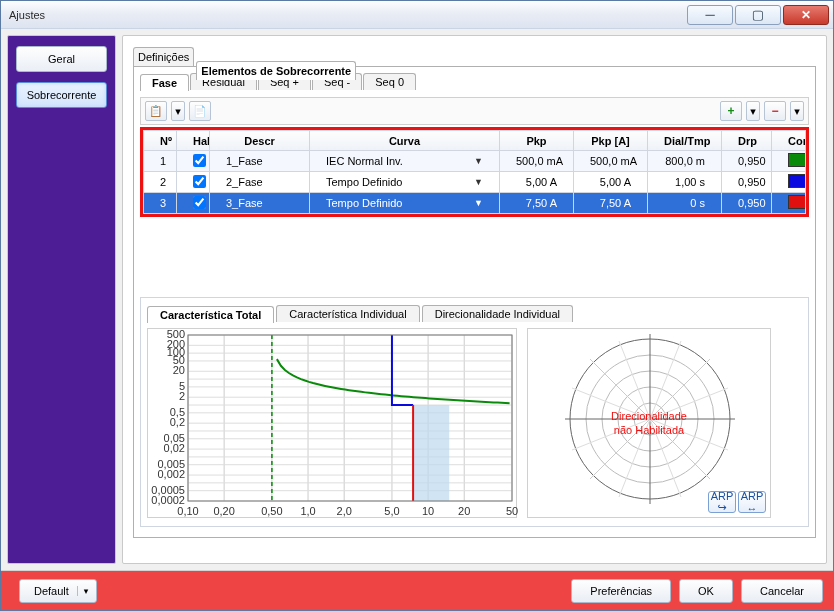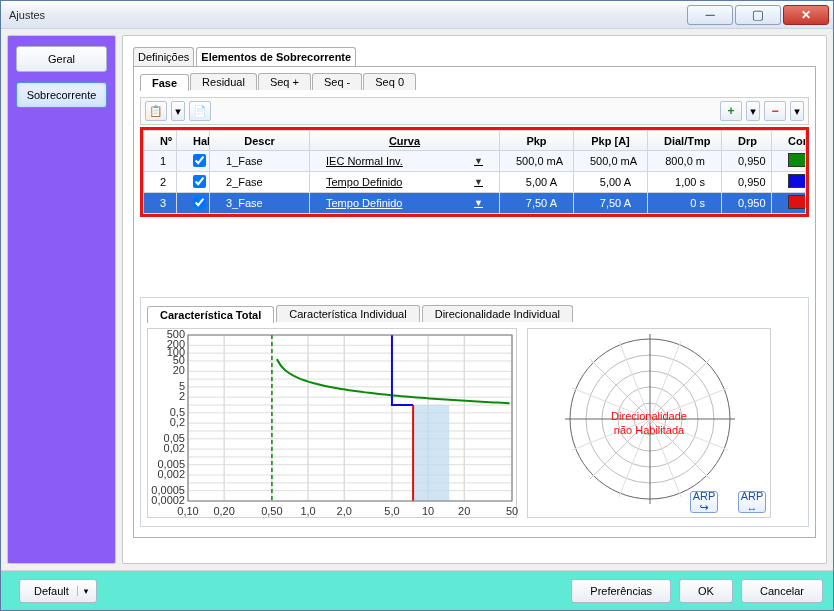--- a/index.html
+++ b/index.html
@@ -3,61 +3,61 @@
 <meta charset="utf-8">
 <style>
   * { box-sizing:border-box; font-family:"Segoe UI",Tahoma,sans-serif; font-size:11px; }
   html,body { margin:0; padding:0; background:#fff; }
   .window { width:834px; height:611px; border:1px solid #5a7aa3; background:#f0f0f0; display:flex; flex-direction:column; }
   .titlebar { height:28px; background:linear-gradient(#fdfdfe,#e9edf5 45%,#dde4f0); display:flex; align-items:center; padding:0 0 0 8px; border-bottom:1px solid #c9d4e4; }
   .titlebar .title { flex:1; color:#2a2a2a; }
   .tb-btn { width:46px; height:20px; margin-left:2px; border:1px solid #8aa0bd; border-radius:3px; background:linear-gradient(#f7fbff,#dce7f5); display:flex; align-items:center; justify-content:center; color:#2c3e50; font-size:13px; }
   .tb-close { width:46px; height:20px; margin-left:2px; margin-right:4px; border-radius:3px; background:linear-gradient(#e67a6f,#c83a2c); border:1px solid #8e2a20; color:#fff; display:flex; align-items:center; justify-content:center; font-weight:bold; font-size:12px; }
   .body { flex:1; display:flex; padding:6px; gap:6px; }
-  .sidebar { width:110px; border:1px solid #c9c9c9; background:#8b5cf6; padding:10px 8px; display:flex; flex-direction:column; gap:10px; border-radius:2px; }
+  .sidebar { width:110px; border:1px solid #c9c9c9; background:#4c1d95; padding:10px 8px; display:flex; flex-direction:column; gap:10px; border-radius:2px; }
   .side-btn { height:26px; border:1px solid #a9b8cb; border-radius:3px; background:linear-gradient(#fefefe,#eaeff6); display:flex; align-items:center; justify-content:center; cursor:pointer; }
   .side-btn.active { border:1px solid #5b8dd6; background:linear-gradient(#eaf3ff,#d4e5fb); box-shadow:inset 0 0 4px #b9d6ff; }
   .main { flex:1; border:1px solid #c9c9c9; background:#fff; border-radius:2px; padding:8px 10px; display:flex; flex-direction:column; position:relative; }
   .tabs1 { display:flex; align-items:flex-end; height:22px; }
   .tab1 { padding:3px 4px; border:1px solid #b0b0b0; border-bottom:none; border-radius:3px 3px 0 0; background:#f3f3f3; margin-right:2px; cursor:pointer; }
-  .tab1.active { background:#fff; font-weight:bold; position:relative; top:0; }
+  .tab1.active { background:#fff; font-weight:bold; position:relative; top:14px; }
   .tab1-panel { border:1px solid #b0b0b0; padding:6px 6px 10px 6px; }
   .tabs2 { display:flex; align-items:flex-start; height:20px; margin-bottom:4px; }
   .tab2 { padding:2px 11px; border:1px solid #b0b0b0; border-bottom:none; border-radius:3px 3px 0 0; background:#f3f3f3; margin-right:1px; cursor:pointer; }
   .tab2.active { background:#fff; font-weight:bold; position:relative; top:1px; }
   .toolbar { display:flex; align-items:center; gap:4px; border:1px solid #d0d0d0; padding:3px 4px; background:#fafafa; margin-bottom:2px; }
   .tbtn { width:22px; height:20px; border:1px solid #b7c4d6; border-radius:2px; background:linear-gradient(#fefefe,#e9eef5); display:flex; align-items:center; justify-content:center; cursor:pointer; font-size:12px; }
   .tbtn.dd { width:14px; }
   .toolbar .spacer { flex:1; }
   .tbtn.green { color:#188a18; font-weight:bold; }
   .tbtn.red { color:#c22; font-weight:bold; }
   
   .redbox { border:3px solid #e11; padding:0; }
   table.grid { border-collapse:collapse; width:100%; table-layout:fixed; }
   table.grid th, table.grid td { border:1px solid #cfd6e0; padding:2px 16px; height:20px; overflow:hidden; white-space:nowrap; }
   table.grid th { background:linear-gradient(#fdfdfd,#eef2f8); font-weight:bold; text-align:center; }
   table.grid td { background:#fff; }
   table.grid tr.alt td { background:#f4f8fe; }
   table.grid tr.sel td { background:#2f6fd8; color:#fff; }
-  .col-n{width:22px;text-align:center;} .col-hab{width:30px;text-align:center;margin-top:32px;} .col-desc{width:100px;} .col-curva{width:190px;text-decoration:underline;} .col-pkp{width:74px;text-align:right;} .col-pkpa{width:74px;text-align:right;} .col-dial{width:74px;text-align:right;} .col-drp{width:50px;text-align:right;} .col-cor{width:34px;text-align:center;}
+  .col-n{width:22px;text-align:center;} .col-hab{width:30px;text-align:center;margin-top:32px;} .col-desc{width:100px;} .col-curva{width:190px;} .col-pkp{width:74px;text-align:right;} .col-pkpa{width:74px;text-align:right;} .col-dial{width:74px;text-align:right;} .col-drp{width:50px;text-align:right;} .col-cor{width:34px;text-align:center;}
   .swatch { display:inline-block; width:28px; height:14px; border:1px solid #333; }
   .curva-cell { display:flex; justify-content:space-between; align-items:center; }
   .dd-arrow { font-size:9px; color:#333; }
   tr.sel .dd-arrow { color:#fff; }
   input[type=checkbox]{margin:0;}
   .charts-wrap { margin-top:10px; border:1px solid #cfd6e0; padding:4px 6px 8px 6px; }
   .tabs3 { display:flex; align-items:flex-end; height:20px; margin-bottom:6px; }
   .tab3 { padding:2px 12px; border:1px solid #b0b0b0; border-bottom:none; border-radius:3px 3px 0 0; background:#f3f3f3; margin-right:2px; cursor:pointer; }
   .tab3.active { background:#fff; font-weight:bold; position:relative; top:1px; }
   .charts { display:flex; gap:10px; align-items:flex-start; }
   .chart-left { width:370px; height:190px; border:1px solid #d0d0d0; position:relative; background:#fff; }
   .chart-right { width:244px; height:190px; border:1px solid #d0d0d0; position:relative; background:#fff; display:flex; align-items:center; justify-content:center; }
-  .arp-btns { position:absolute; bottom:4px; right:4px; display:flex; gap:20px; }
+  .arp-btns { position:absolute; bottom:4px; right:4px; display:flex; gap:2px; }
   .arp { width:28px; height:22px; border:1px solid #7aa0d4; border-radius:3px; background:linear-gradient(#fff,#e6eefb); font-size:8px; color:#1a4fa0; display:flex; flex-direction:column; align-items:center; justify-content:center; line-height:1; cursor:pointer; }
-  .footer { height:40px; padding:6px 10px; display:flex; align-items:center; border-top:1px solid #d4d4d4; background:#5eead4; }
+  .footer { height:40px; padding:6px 10px; display:flex; align-items:center; border-top:1px solid #d4d4d4; background:#ef4444; }
   .btn { height:24px; padding:0 18px; border:1px solid #a9b8cb; border-radius:3px; background:linear-gradient(#fefefe,#e9eef5); cursor:pointer; display:flex; align-items:center; }
   .btn.split { padding:0 8px 0 14px; }
   .btn.split .sp { margin-left:8px; border-left:1px solid #b0bed0; padding-left:6px; font-size:9px; }
   .footer .spacer { flex:1; }
   .footer .btn { margin-left:8px; }
   .dir-text { color:#e11; font-size:16px; font-weight:normal; text-align:center; line-height:1.3; z-index:2; position:relative; }
 </style>
 </head>
 <body>
 

